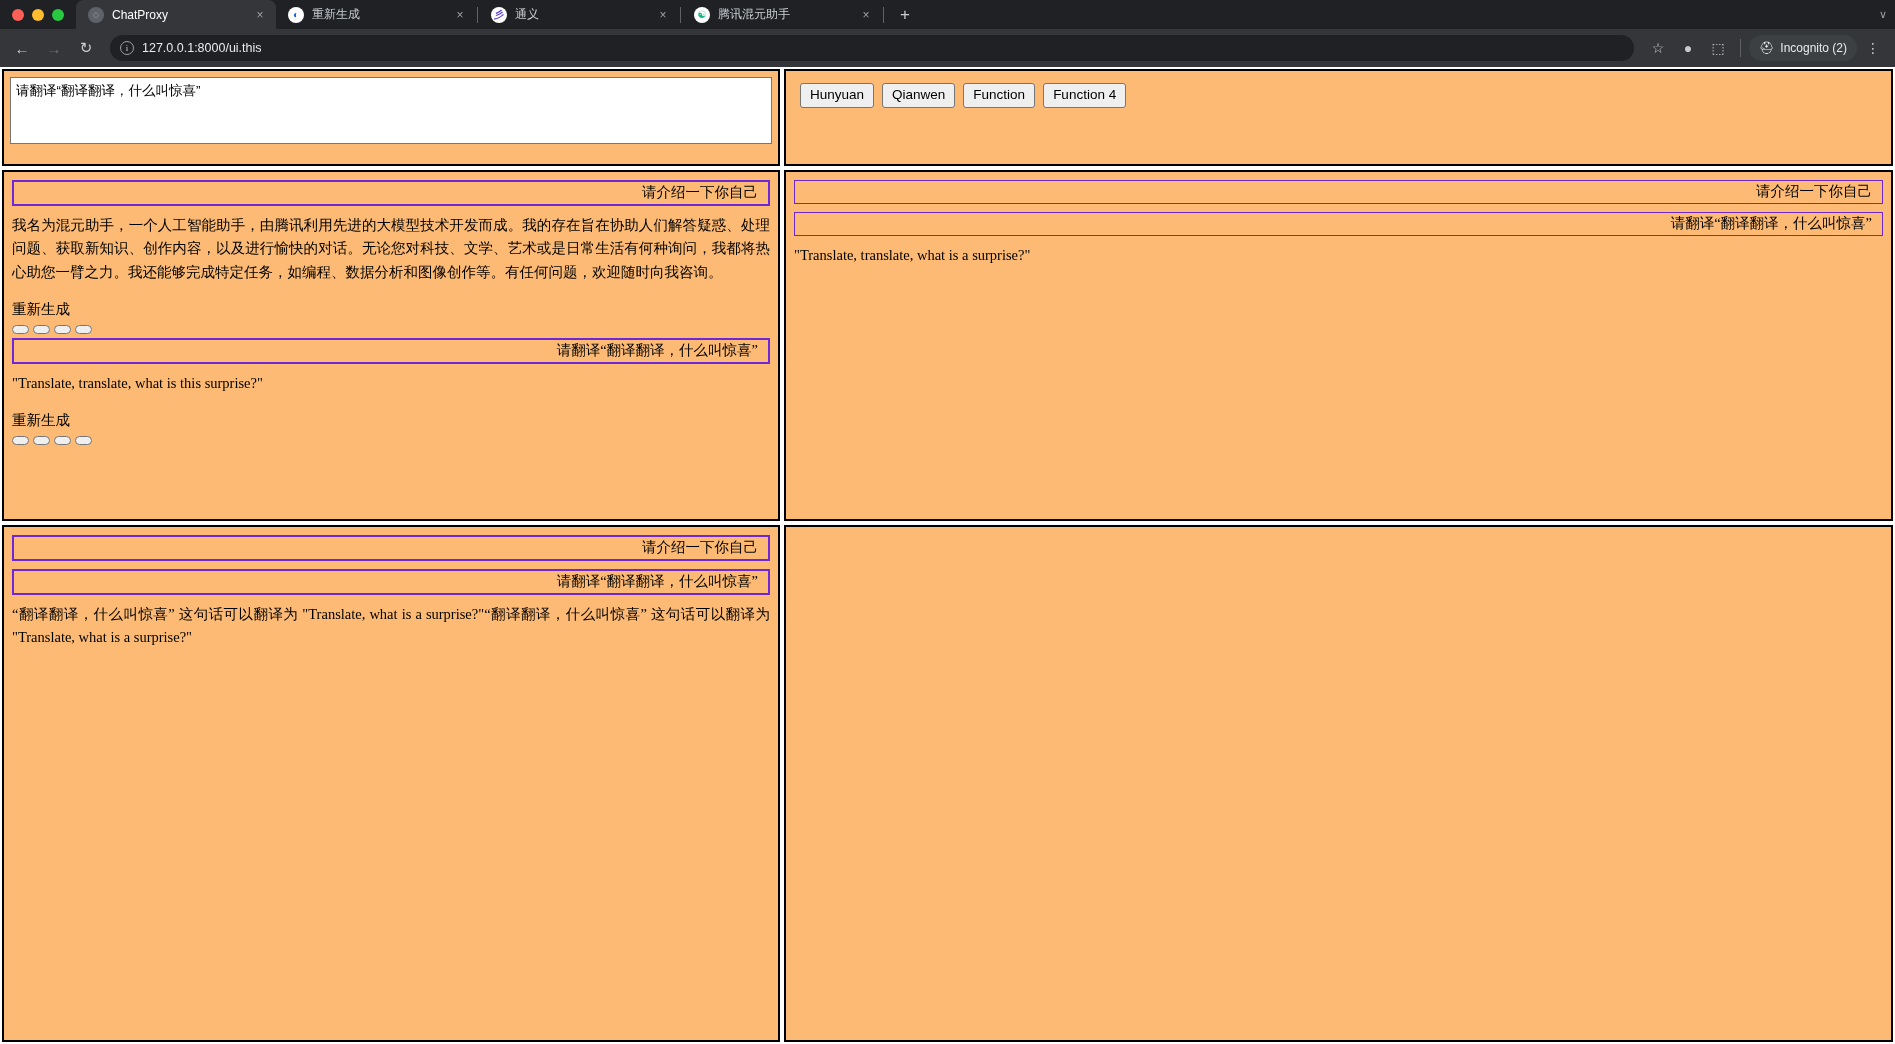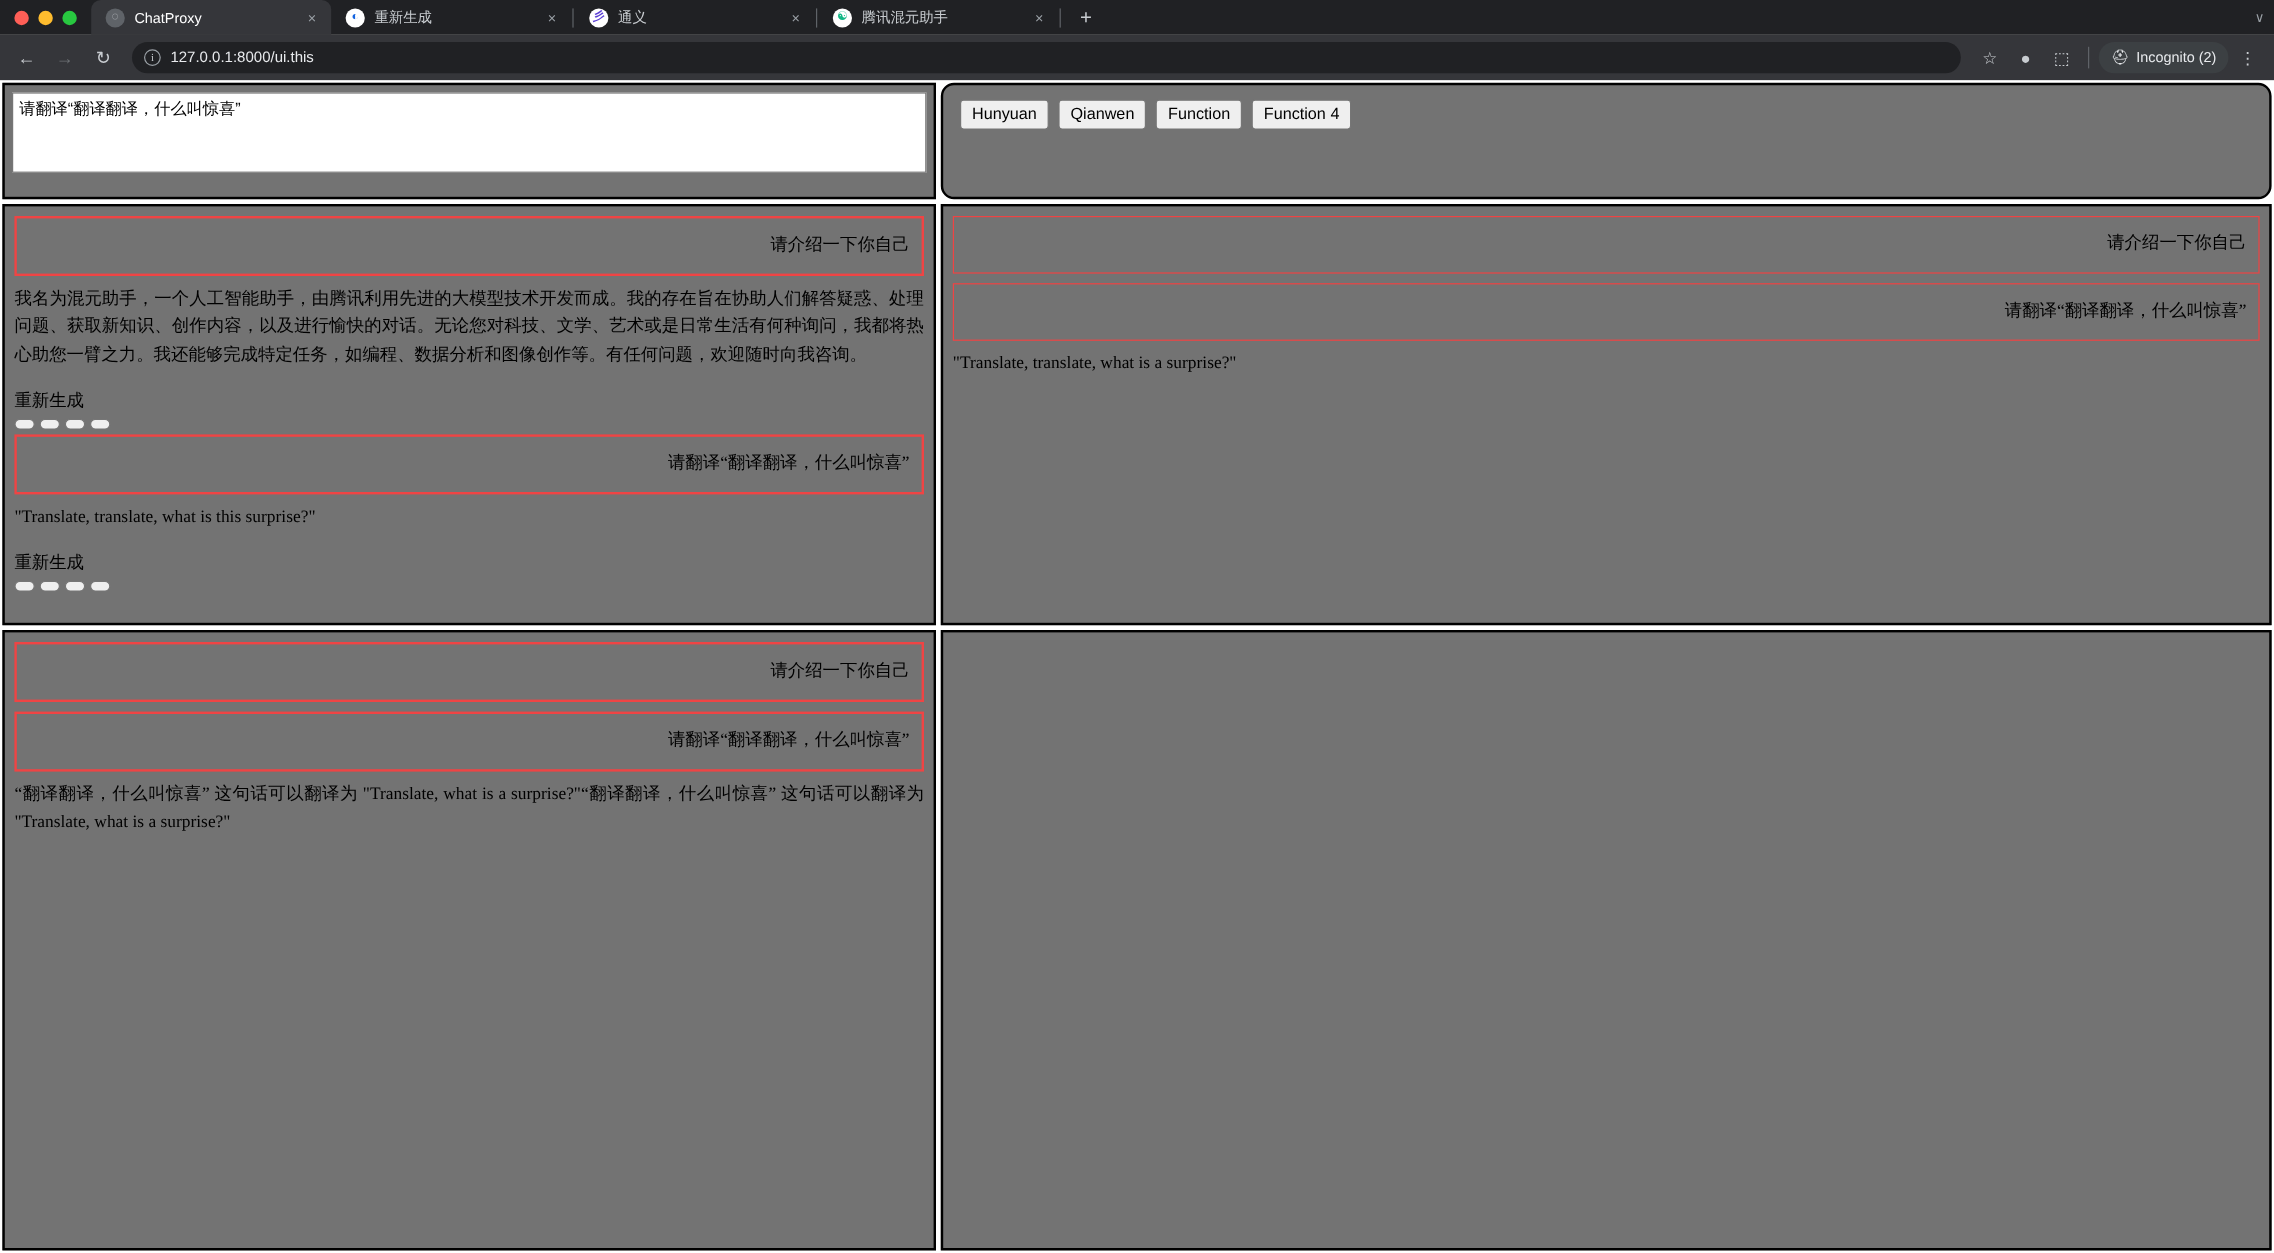--- a/index.html
+++ b/index.html
@@ -132,60 +132,60 @@
     flex-direction: column;
   }
   .grid {
     display: grid;
     grid-template-columns: 782px 1113px;
     grid-template-rows: 101px 355px auto;
     width: 1895px;
     height: 977px;
   }
 
-  .cell { border: 2px solid #000; margin: 2px; overflow: hidden; position: relative; background: #737373; }
+  .cell { border: 2px solid #000; margin: 2px; overflow: hidden; position: relative; background: #fdba74; }
 
   
   .input-cell { display: flex; align-items: flex-start; padding: 6px 6px; }
   textarea.prompt {
     width: 100%;
     height: 67px;
     border: 1px solid #767676;
     resize: none;
     font-family: "Liberation Sans", "DejaVu Sans", sans-serif;
     font-size: 13.5px;
     padding: 4px 5px;
     color: #000;
     line-height: 1.35;
     outline: none;
   }
 
   
-  .btnbar { padding: 12px 14px; display: flex; gap: 8px; align-items: flex-start; border-radius: 11px; }
+  .btnbar { padding: 12px 14px; display: flex; gap: 8px; align-items: flex-start; }
   .fnbtn {
     font-family: "Liberation Sans", "DejaVu Sans", sans-serif;
     font-size: 13.5px;
     padding: 2px 9px 3px 9px;
     background: #efefef;
     border: 1px solid #767676;
     border-radius: 3px;
     color: #000;
     line-height: 1.3;
     cursor: pointer;
   }
 
   
   .chatpane {
     padding: 6px 8px 6px 8px;
     overflow-y: auto;
     height: 100%;
   }
   .bubble-user {
-    border: 2px solid #ef4444;
-    padding: 12px 10px;
+    border: 2px solid #6d28d9;
+    padding: 0 10px;
     margin: 2px 0 8px 0;
     text-align: right;
     font-size: 14.5px;
     line-height: 1.5;
     color: #000;
     font-family: "Liberation Serif", "DejaVu Serif", serif;
   }
   .bubble-user.thin { border-width: 1px; }
   .msg-assistant {
     font-size: 14.5px;

